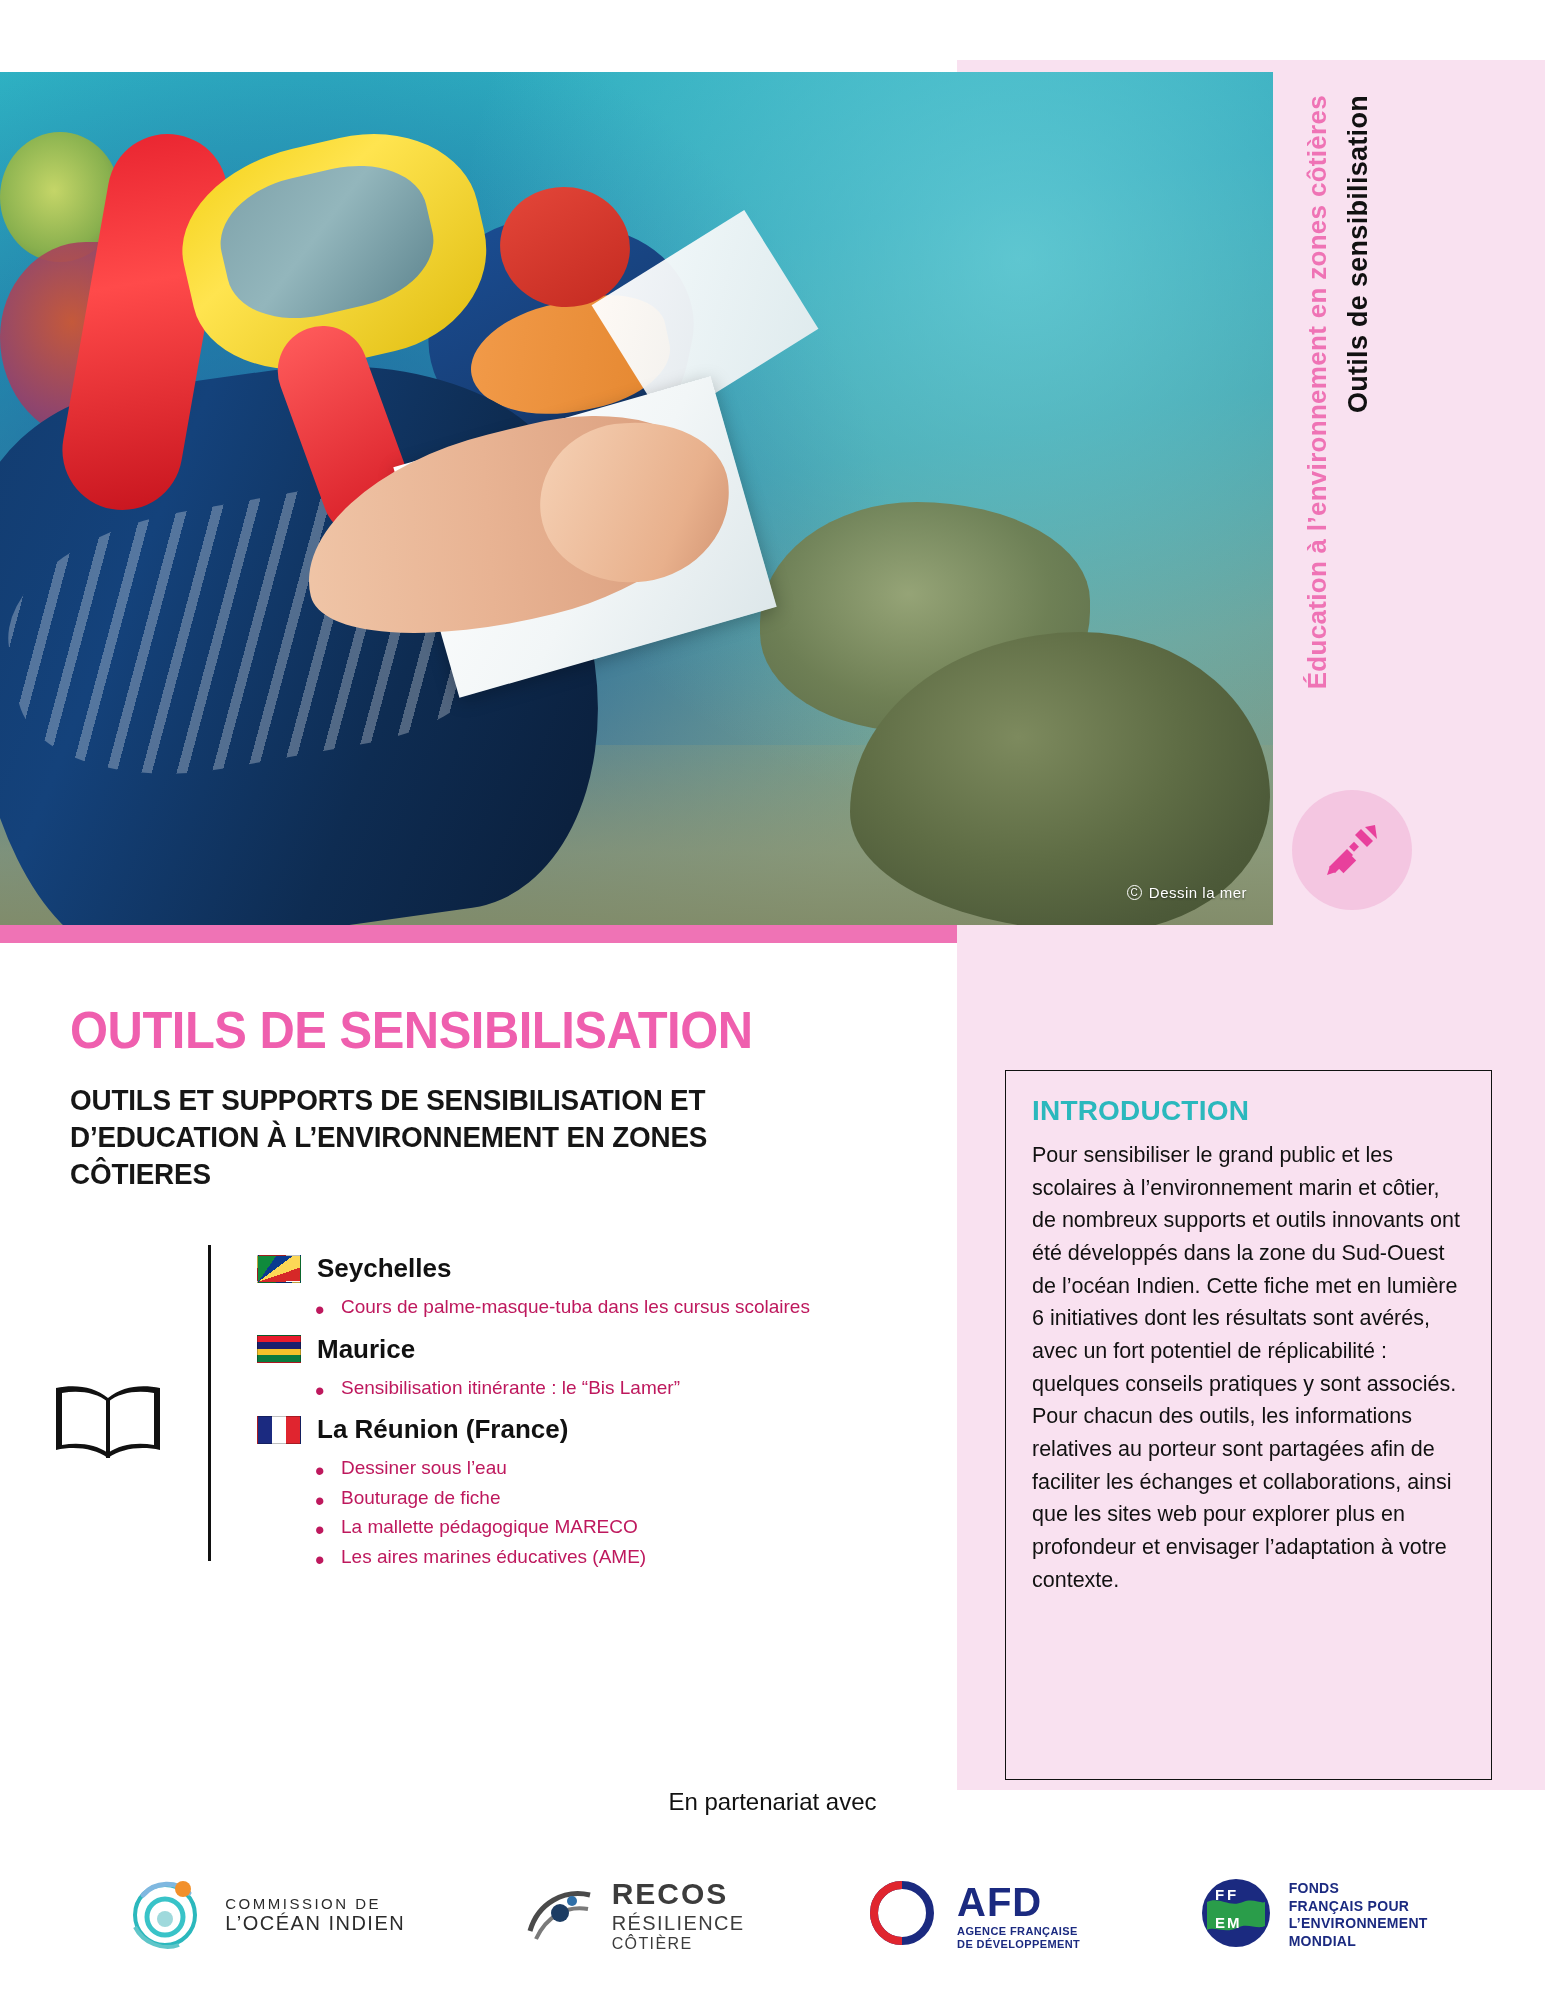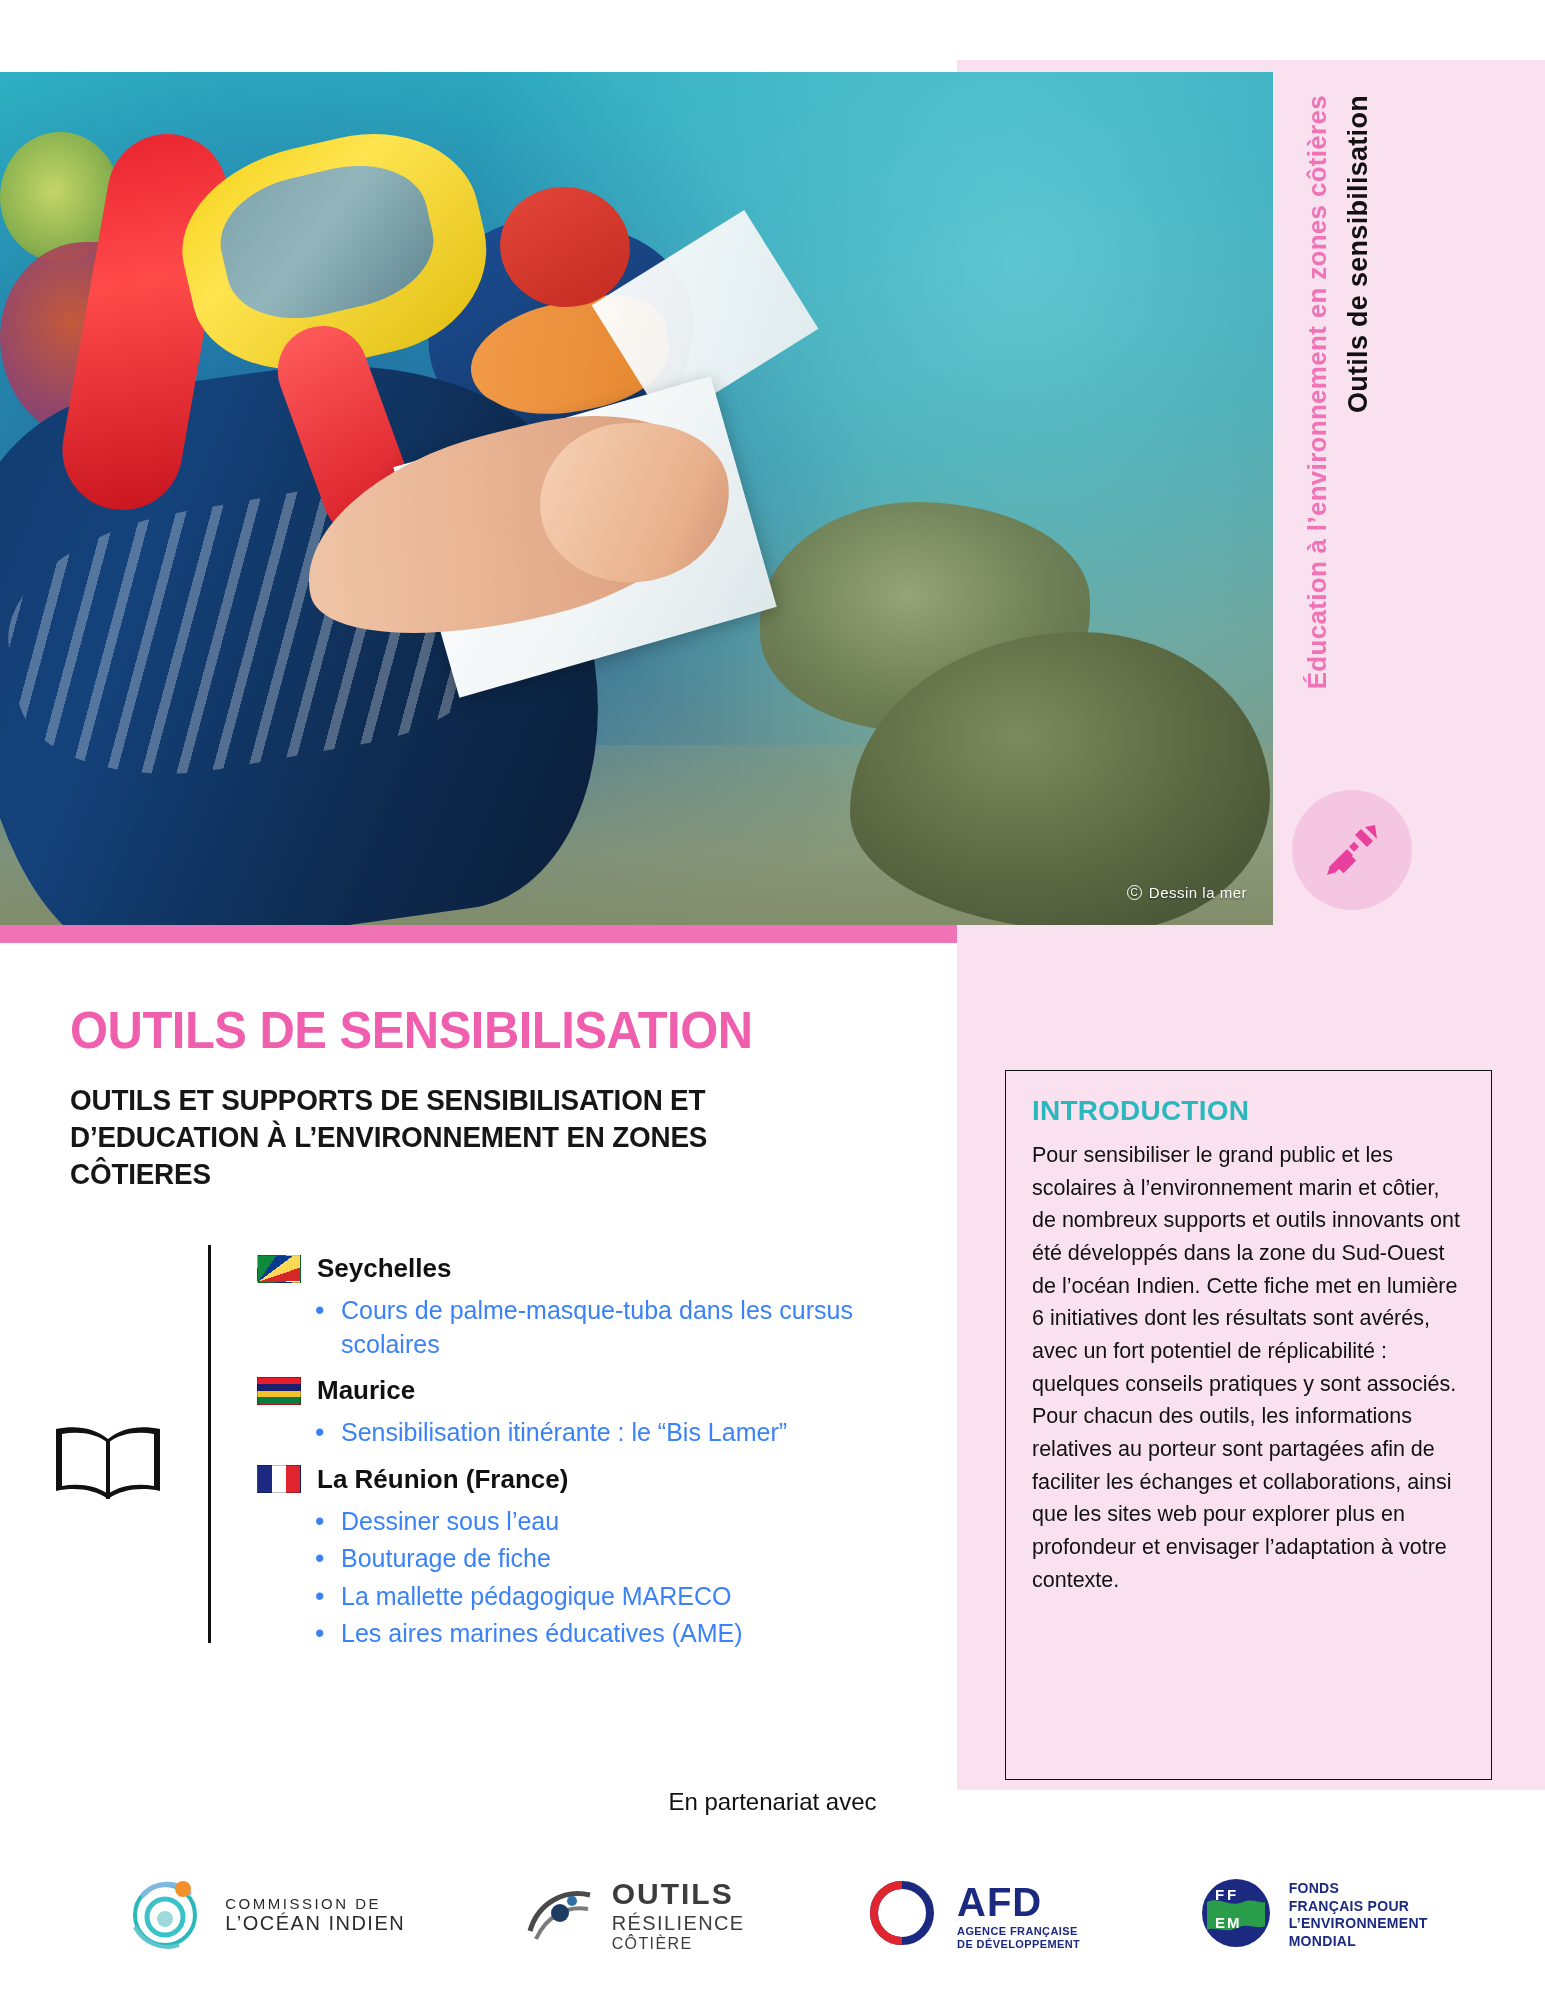--- a/index.html
+++ b/index.html
@@ -345,23 +345,23 @@
     font-size: 26px;
     font-weight: bold;
     color: #111;
   }
   .bullets {
     margin: 10px 0 0 56px;
     list-style: none;
   }
   .bullets li {
     position: relative;
-    font-size: 25px;
+    font-size: 19px;
     line-height: 1.34;
-    color: #3b82f6;
+    color: #be185d;
     margin-bottom: 4px;
     padding-left: 28px;
   }
   .bullets li::before {
     content: "•";
     position: absolute;
     left: 2px; top: -2px;
     font-size: 27px;
   }
   .bullets li.justify {
@@ -575,21 +575,21 @@
     <div class="logo">
       <span>
         <svg width="80" height="80" viewBox="0 0 80 80" aria-hidden="true">
           <path d="M10 58 C18 30 44 16 70 22" fill="none" stroke="#4a4a4a" stroke-width="5"></path>
           <path d="M16 66 C26 44 46 32 68 36" fill="none" stroke="#7a7a7a" stroke-width="4"></path>
           <circle cx="40" cy="40" r="9" fill="#1c3c63"></circle>
           <circle cx="52" cy="28" r="5" fill="#2f6fa8"></circle>
         </svg>
       </span>
       <span class="logo-text">
-        <div class="recos-t1">OUTILS</div>
+        <div class="recos-t1">RECOS</div>
         <div class="recos-t2">RÉSILIENCE</div>
         <div class="recos-t3">CÔTIÈRE</div>
       </span>
     </div>
 
     <div class="logo">
       <span>
         <svg width="86" height="86" viewBox="0 0 86 86" aria-hidden="true">
           <circle cx="43" cy="43" r="28" fill="none" stroke="#1b2a80" stroke-width="8"></circle>
           <path d="M43 15 A28 28 0 0 0 43 71" fill="none" stroke="#e0252f" stroke-width="8"></path>

